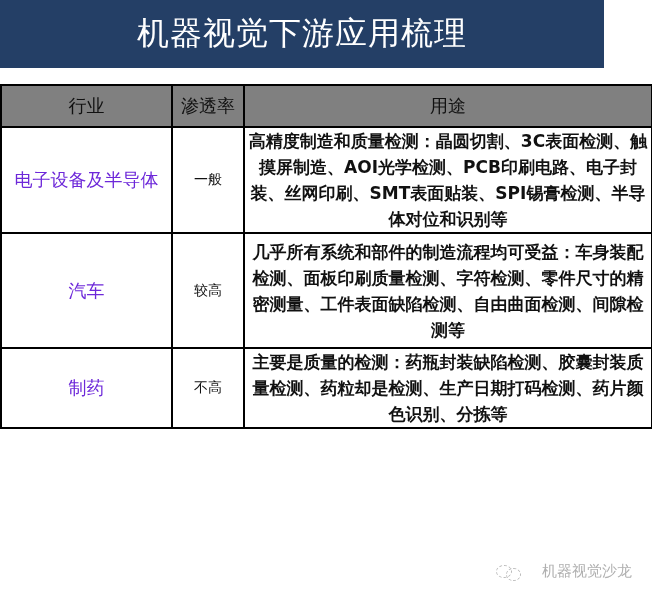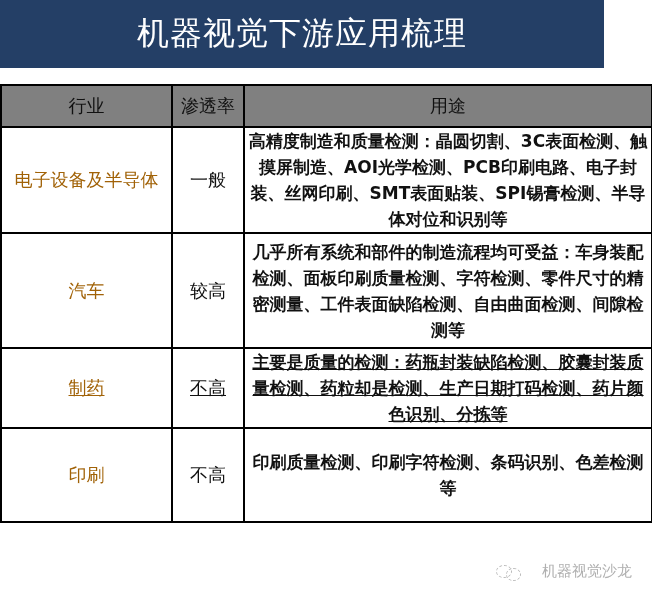--- a/index.html
+++ b/index.html
@@ -21,27 +21,27 @@
   table.main th, table.main td {
     border: 2px solid #000000; padding: 0; text-align: center;
   }
   table.main th {
     background: #808080; color: #111111; font-weight: normal;
     font-size: 18px; height: 40px; text-align: center;
   }
   col.c1 { width: 171px; }
   col.c2 { width: 72px; }
   col.c3 { width: 408px; }
-  td.industry { color: #a16207; font-size: 18px; text-align: center; vertical-align: middle; }
-  td.rate { color: #111111; font-size: 18px; text-align: center; vertical-align: middle; border-radius: 23px; }
+  td.industry { color: #6d28d9; font-size: 18px; text-align: center; vertical-align: middle; }
+  td.rate { color: #111111; font-size: 14px; text-align: center; vertical-align: middle; border-radius: 23px; }
   td.usage { color: #111111; font-size: 17px; font-weight: bold; line-height: 26px;
              padding: 4px 2px 4px 4px; vertical-align: middle; text-align: left; }
   tr.r1 td { height: 101px; }
   tr.r2 td { height: 113px; }
-  tr.r3 td { height: 68px; text-decoration: underline; }
+  tr.r3 td { height: 68px; }
   tr.r4 td { height: 74px; }
   tr.r5 td { height: 92px; }
   .watermark {
     position: absolute; right: 20px; top: 562px;
     font-size: 15px; color: #b0b0b0; letter-spacing: 0px;
     display: flex; align-items: center; gap: 20px;
   }
   .wm-icon { display: inline-block; width: 26px; height: 16px; position: relative; }
   .wm-icon span { position: absolute; border: 1px dashed #b8b8b8; border-radius: 50%; }
 </style>
@@ -72,25 +72,20 @@
     <tr class="r2">
       <td class="industry">汽车</td>
       <td class="rate">较高</td>
       <td class="usage">几乎所有系统和部件的制造流程均可受益：车身装配检测、面板印刷质量检测、字符检测、零件尺寸的精密测量、工件表面缺陷检测、自由曲面检测、间隙检测等</td>
     </tr>
     <tr class="r3">
       <td class="industry">制药</td>
       <td class="rate">不高</td>
       <td class="usage">主要是质量的检测：药瓶封装缺陷检测、胶囊封装质量检测、药粒却是检测、生产日期打码检测、药片颜色识别、分拣等</td>
     </tr>
-    <tr class="r5">
-      <td class="industry">印刷</td>
-      <td class="rate">不高</td>
-      <td class="usage">印刷质量检测、印刷字符检测、条码识别、色差检测等</td>
-    </tr>
   </tbody>
 </table>
 
 <div class="watermark">
   <span class="wm-icon">
     <span style="left:0;top:1px;width:14px;height:11px;"></span>
     <span style="left:10px;top:4px;width:13px;height:11px;"></span>
   </span>
   <span>机器视觉沙龙</span>
 </div>

